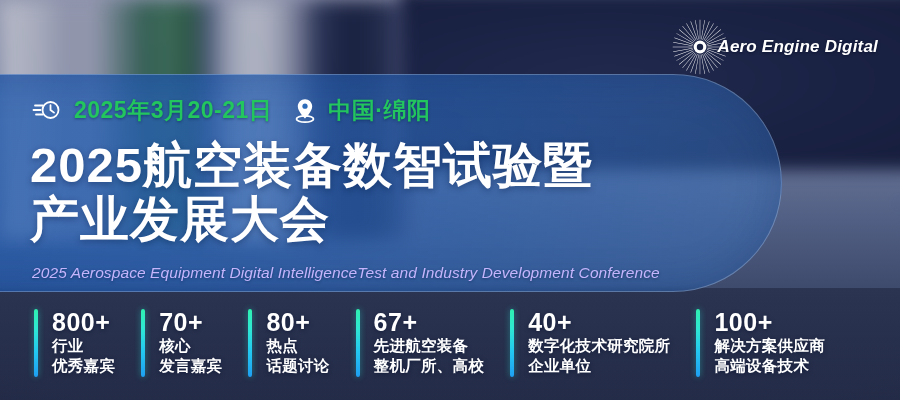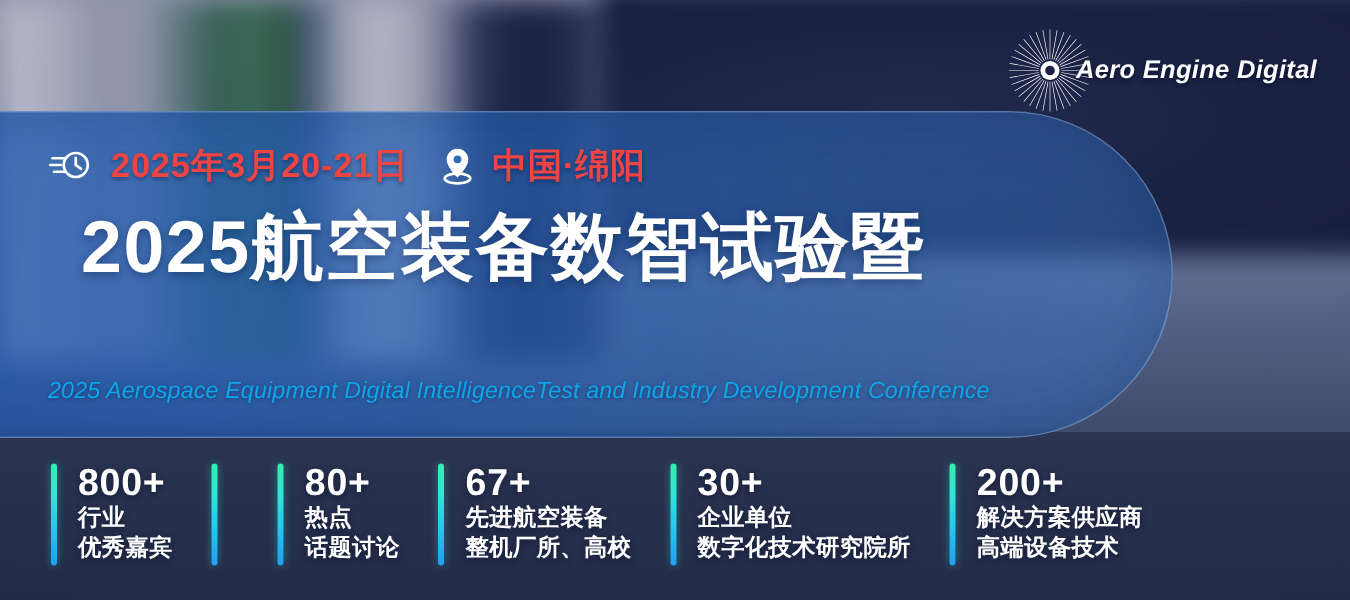--- a/index.html
+++ b/index.html
@@ -74,44 +74,43 @@
     box-shadow:inset 0 0 40px rgba(10,40,95,.25);
     backdrop-filter:blur(2px);
   }
 
   
   .content{position:absolute;left:0;top:0;width:900px;height:400px;}
 
   .meta{
     position:absolute;left:32px;top:92px;height:36px;
     display:flex;align-items:center;gap:0;
-    color:#ef4444;
+    color:#22c55e;
   }
   .meta .txt{
     font-size:23px;font-weight:bold;letter-spacing:.5px;
     text-shadow:0 1px 3px rgba(0,20,60,.45);
     white-space:nowrap;
   }
   .meta .ic{display:inline-flex;align-items:center;justify-content:center;}
   .gap-a{width:12px;}
   .gap-b{width:20px;}
   .gap-c{width:10px;}
 
   .title{
     position:absolute;left:30px;top:138px;width:680px;
     color:#fff;font-size:49px;font-weight:bold;line-height:54px;
     letter-spacing:1px;
     text-shadow:0 2px 6px rgba(5,25,65,.40);
-    margin-left:24px;
   }
   .title div{white-space:nowrap;}
 
   .subtitle{
-    position:absolute;left:32px;top:252px;width:700px;
-    color:#0ea5e9;font-size:15.5px;font-style:italic;font-weight:500;
+    position:absolute;left:32px;top:264px;width:700px;
+    color:#c4b5fd;font-size:15.5px;font-style:italic;font-weight:500;
     letter-spacing:.1px;white-space:nowrap;
     text-shadow:0 1px 3px rgba(5,25,65,.45);
   }
 
   
   .stats{
     position:absolute;left:34px;top:309px;
     display:flex;align-items:flex-start;
   }
   .stat{display:flex;align-items:stretch;}
@@ -184,38 +183,44 @@
           <path d="M13 3.2c-4 0-7.2 3.2-7.2 7.2 0 5.2 7.2 12 7.2 12s7.2-6.8 7.2-12c0-4-3.2-7.2-7.2-7.2z" fill="#ffffff"></path>
           <circle cx="13" cy="10.2" r="2.6" fill="#2e6bb8"></circle>
         </svg>
       </span>
       <span class="gap-c"></span>
       <span class="txt">中国·绵阳</span>
     </div>
 
     <div class="title">
       <div>2025航空装备数智试验暨</div>
+      <div>产业发展大会</div>
     </div>
 
     <div class="subtitle">2025 Aerospace Equipment Digital IntelligenceTest and Industry Development Conference</div>
 
     <div class="stats">
 
       <div class="stat">
         <div class="bar"></div>
         <div class="body">
           <div class="num">800+</div>
           <div class="ln">行业</div>
           <div class="ln">优秀嘉宾</div>
         </div>
       </div>
       <div class="sp"></div>
 
       <div class="stat">
         <div class="bar"></div>
+        <div class="body">
+          <div class="num">70+</div>
+          <div class="ln">核心</div>
+          <div class="ln">发言嘉宾</div>
+        </div>
       </div>
       <div class="sp"></div>
 
       <div class="stat">
         <div class="bar"></div>
         <div class="body">
           <div class="num">80+</div>
           <div class="ln">热点</div>
           <div class="ln">话题讨论</div>
         </div>
@@ -228,31 +233,31 @@
           <div class="num">67+</div>
           <div class="ln">先进航空装备</div>
           <div class="ln">整机厂所、高校</div>
         </div>
       </div>
       <div class="sp"></div>
 
       <div class="stat">
         <div class="bar"></div>
         <div class="body">
-          <div class="num">30+</div>
+          <div class="num">40+</div>
+          <div class="ln">数字化技术研究院所</div>
           <div class="ln">企业单位</div>
-          <div class="ln">数字化技术研究院所</div>
-        </div>
-      </div>
-      <div class="sp"></div>
-
-      <div class="stat">
-        <div class="bar"></div>
-        <div class="body">
-          <div class="num">200+</div>
+        </div>
+      </div>
+      <div class="sp"></div>
+
+      <div class="stat">
+        <div class="bar"></div>
+        <div class="body">
+          <div class="num">100+</div>
           <div class="ln">解决方案供应商</div>
           <div class="ln">高端设备技术</div>
         </div>
       </div>
 
     </div>
 
     <div class="logo">
       <span class="mark">
         <svg width="58" height="58" viewBox="0 0 100 100">

